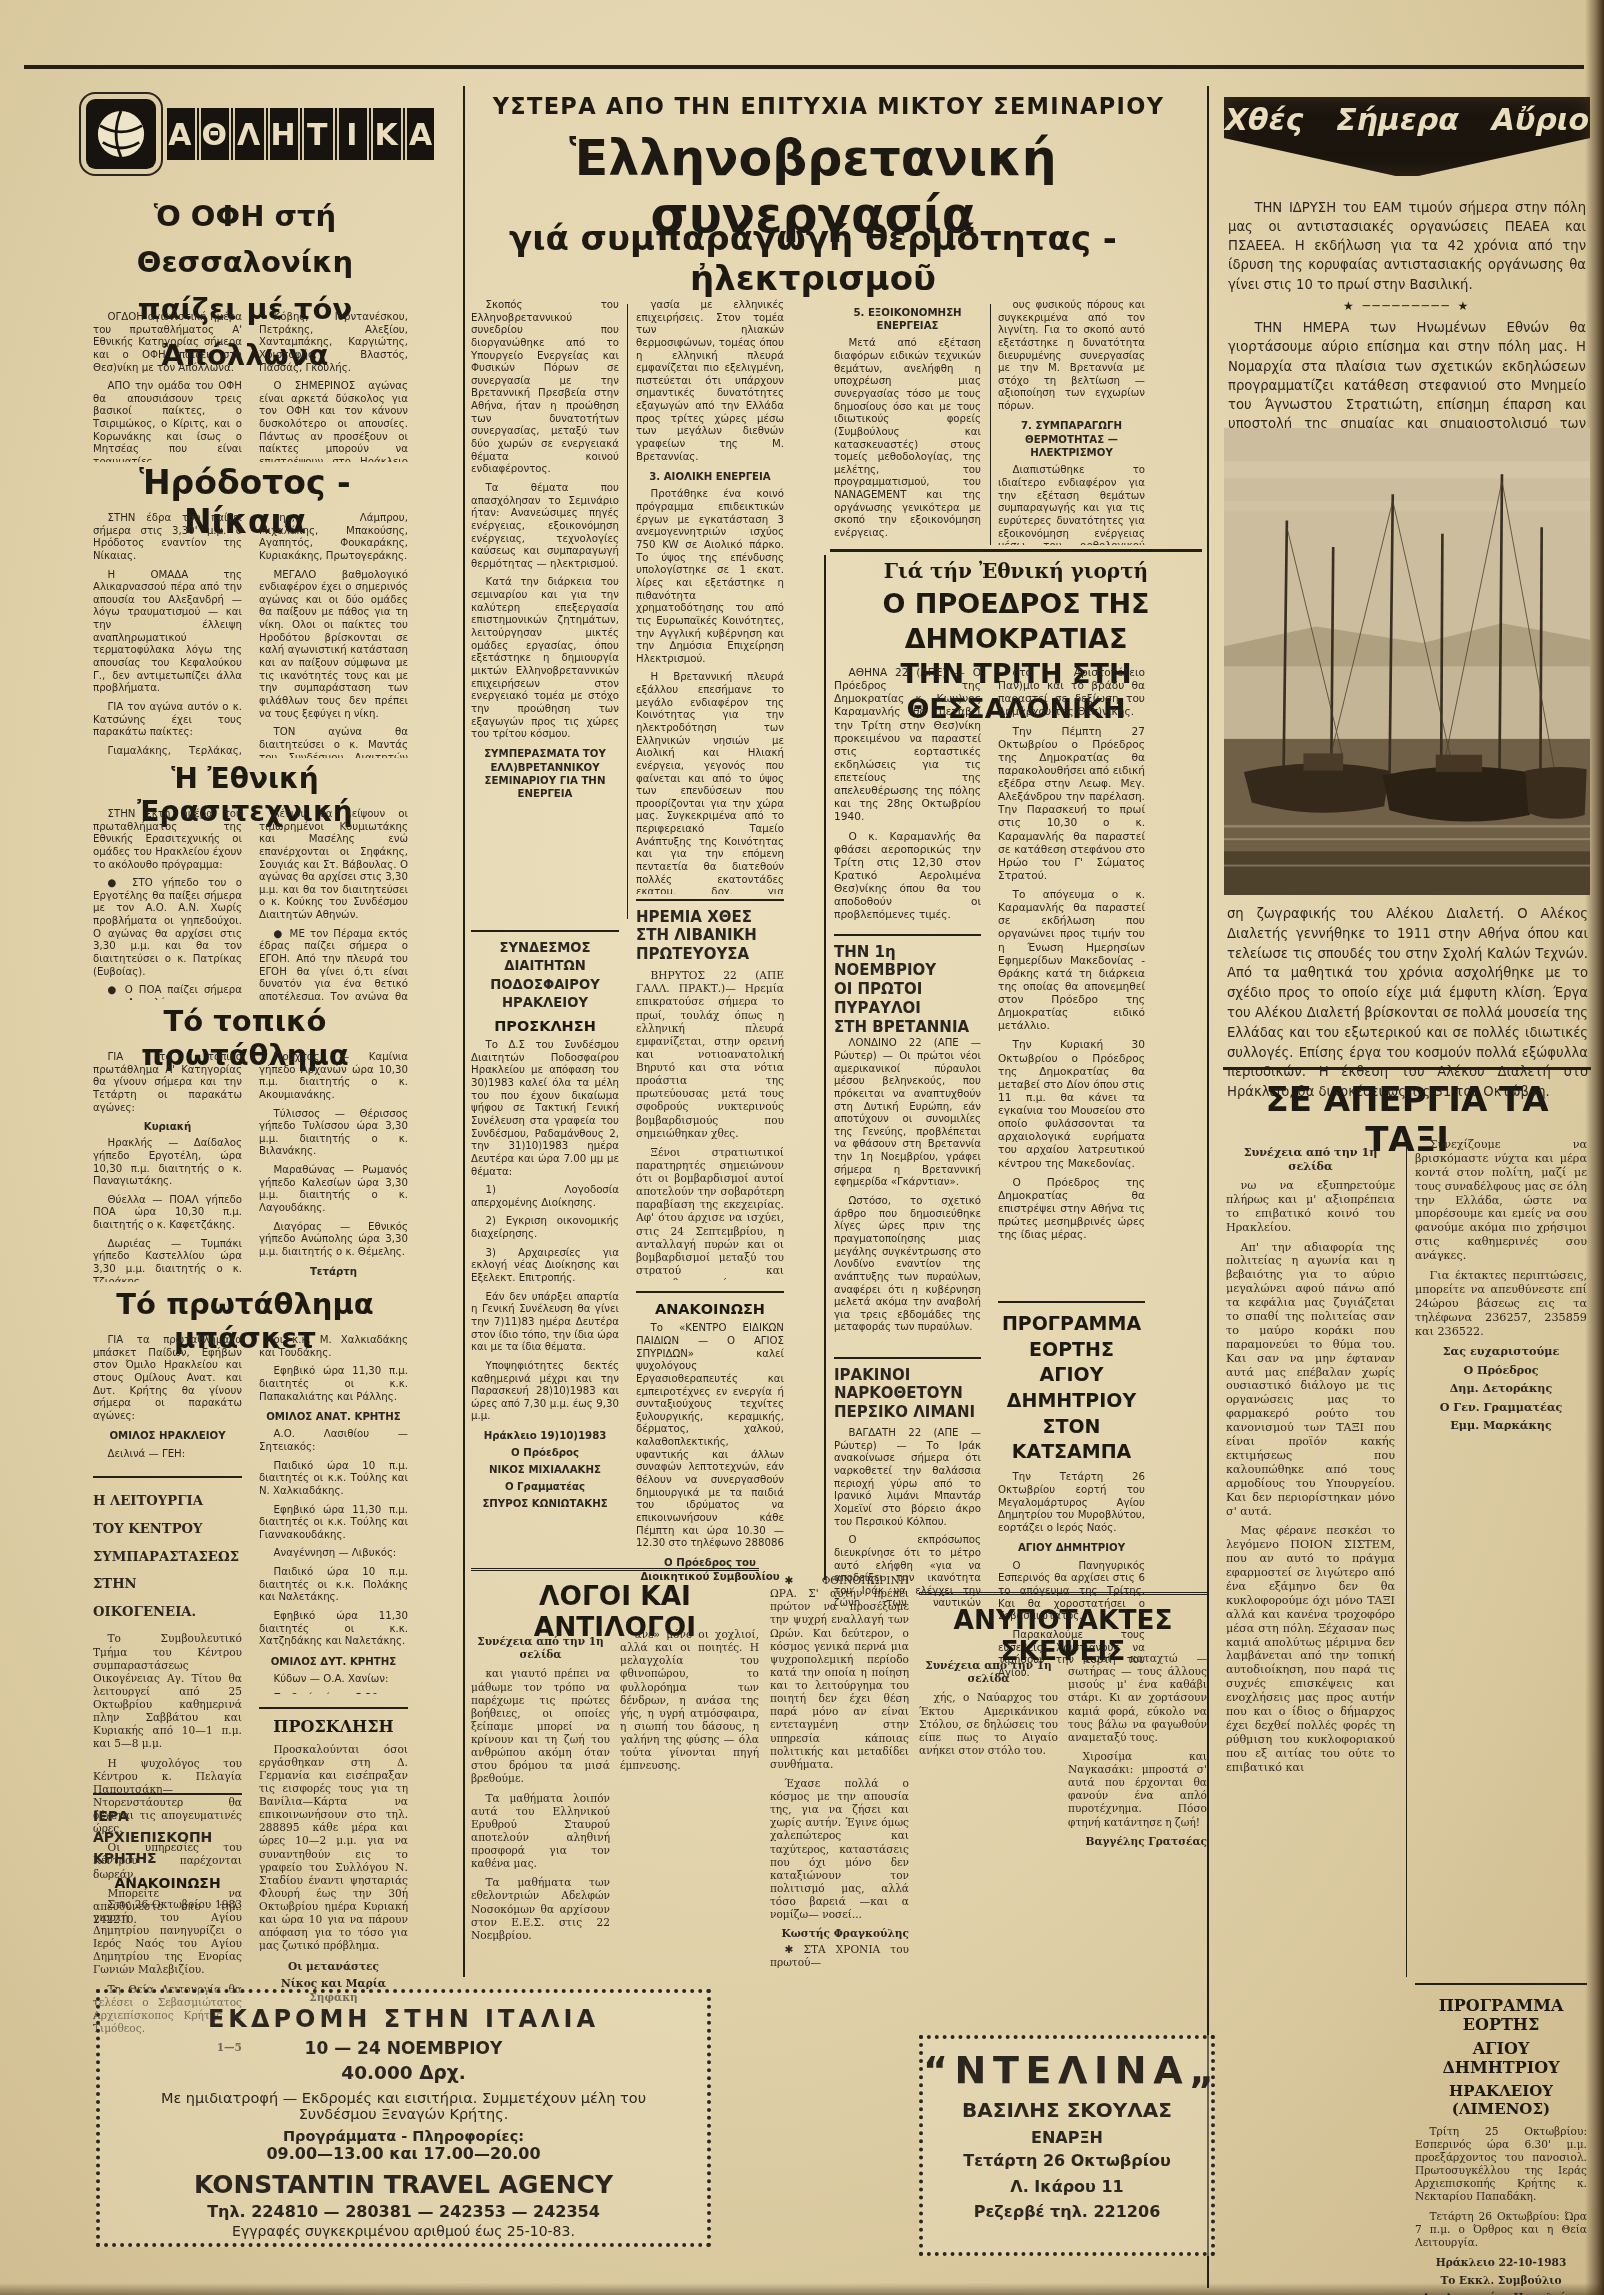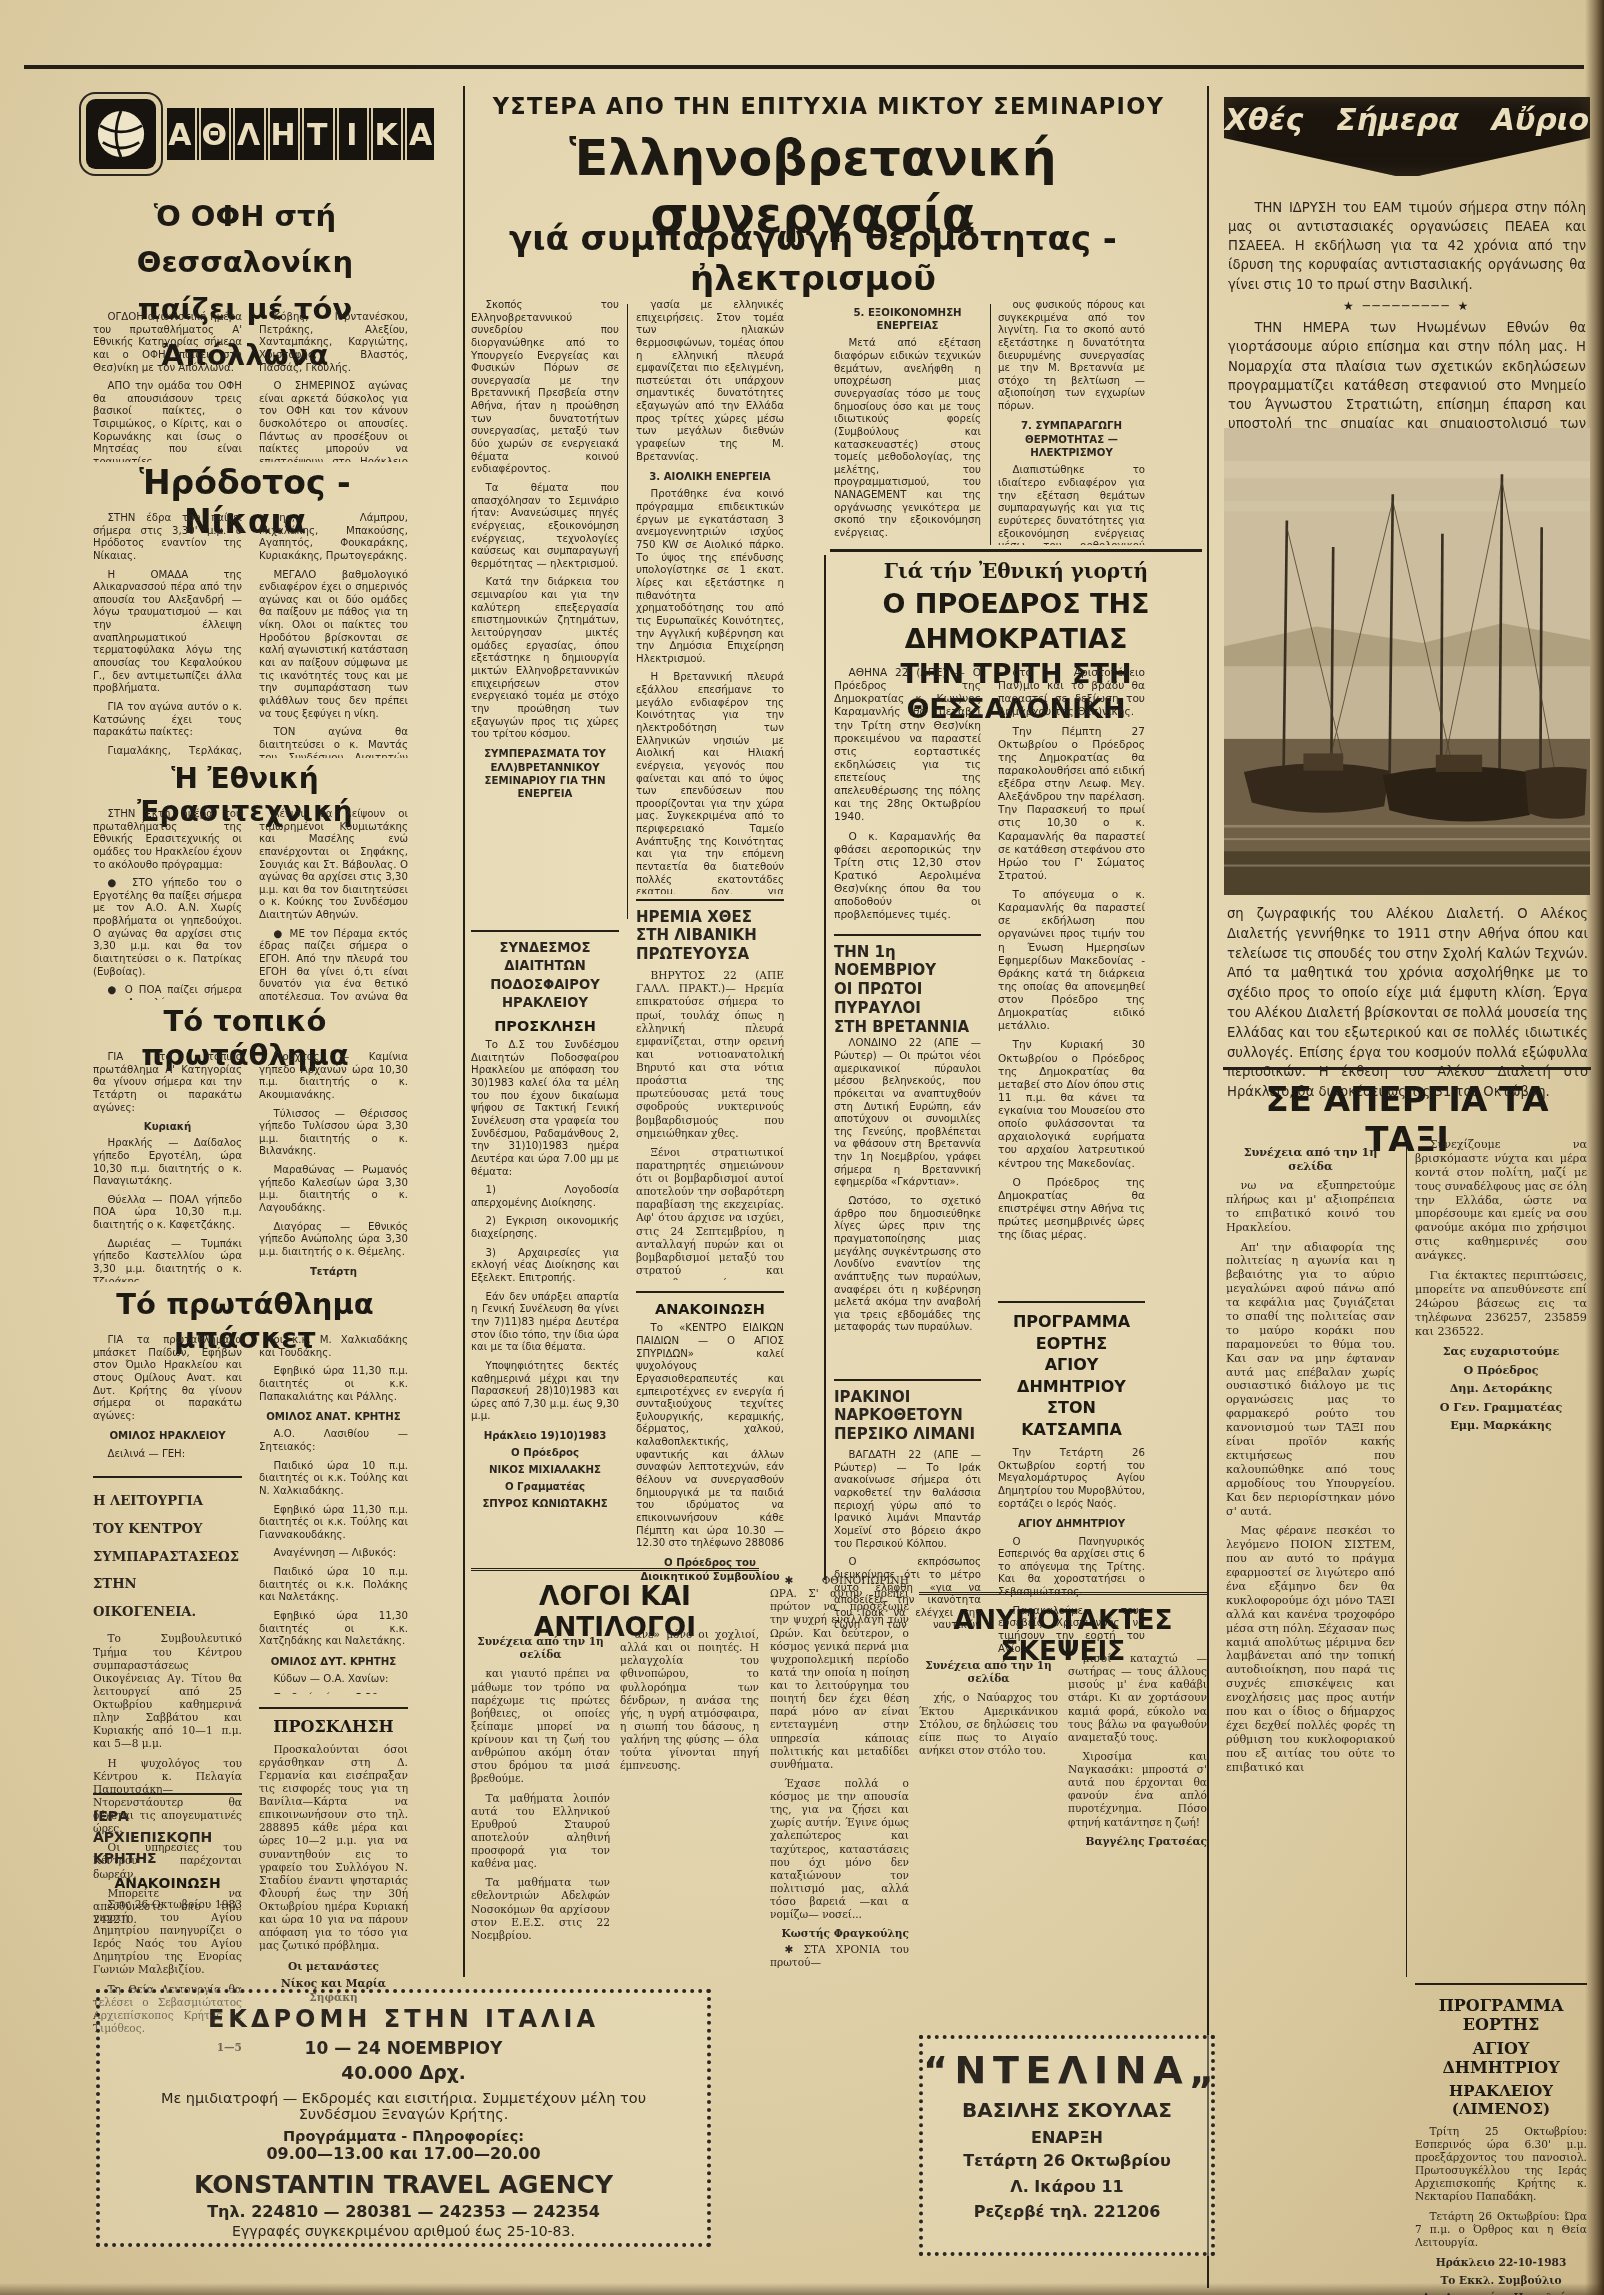--- a/index.html
+++ b/index.html
@@ -257,21 +257,21 @@
 
   <div class="abs" style="left:834px;top:934px;width:147px;border-top:2px solid #241f17;padding-top:6.6px;">
     <div class="pre" style="font-weight:bold;font-size:15px;line-height:1.25;">ΤΗΝ 1η ΝΟΕΜΒΡΙΟΥ
 ΟΙ ΠΡΩΤΟΙ ΠΥΡΑΥΛΟΙ
 ΣΤΗ ΒΡΕΤΑΝΝΙΑ</div>
     <div class="col sans" style="margin-top:1px;height:370px;">
         <p class="bp">ΛΟΝΔΙΝΟ 22 (ΑΠΕ — Ρώυτερ) — Οι πρώτοι νέοι αμερικανικοί πύραυλοι μέσου βεληνεκούς, που πρόκειται να αναπτυχθούν στη Δυτική Ευρώπη, εάν αποτύχουν οι συνομιλίες της Γενεύης, προβλέπεται να φθάσουν στη Βρεταννία την 1η Νοεμβρίου, γράφει σήμερα η Βρεταννική εφημερίδα «Γκάρντιαν».</p>
         <p class="bp">Ωστόσο, το σχετικό άρθρο που δημοσιεύθηκε λίγες ώρες πριν της πραγματοποίησης μιας μεγάλης συγκέντρωσης στο Λονδίνο εναντίον της ανάπτυξης των πυραύλων, αναφέρει ότι η κυβέρνηση μελετά ακόμα την αναβολή για τρεις εβδομάδες της μεταφοράς των πυραύλων.</p>
       </div>
   </div>
-  <div class="abs" style="left:834px;top:1357px;width:147px;border-top:2px solid #241f17;padding-top:6.6px;margin-top:22px;">
+  <div class="abs" style="left:834px;top:1357px;width:147px;border-top:2px solid #241f17;padding-top:6.6px;">
     <div class="pre" style="font-weight:bold;font-size:15px;line-height:1.25;">ΙΡΑΚΙΝΟΙ
 ΝΑΡΚΟΘΕΤΟΥΝ
 ΠΕΡΣΙΚΟ ΛΙΜΑΝΙ</div>
     <div class="col sans" style="margin-top:5.3px;height:179px;">
         <p class="bp">ΒΑΓΔΑΤΗ 22 (ΑΠΕ — Ρώυτερ) — Το Ιράκ ανακοίνωσε σήμερα ότι ναρκοθετεί την θαλάσσια περιοχή γύρω από το Ιρανικό λιμάνι Μπαντάρ Χομεϊνί στο βόρειο άκρο του Περσικού Κόλπου.</p>
         <p class="bp">Ο εκπρόσωπος διευκρίνησε ότι το μέτρο αυτό ελήφθη «για να αποδείξει την ικανότητα του Ιράκ να ελέγχει την ζώνη των ναυτικών επιχειρήσεων».</p>
       </div>
   </div>
 
   <div class="abs" style="left:471px;top:930px;width:148px;border-top:2px solid #241f17;padding-top:6.6px;">
@@ -287,21 +287,21 @@
         <p class="bp">Υποψηφιότητες δεκτές καθημερινά μέχρι και την Παρασκευή 28)10)1983 και ώρες από 7,30 μ.μ. έως 9,30 μ.μ.</p>
         <div class="cline">Ηράκλειο 19)10)1983</div>
         <div class="cline">Ο Πρόεδρος</div>
         <div class="cline">ΝΙΚΟΣ ΜΙΧΙΑΛΑΚΗΣ</div>
         <div class="cline">Ο Γραμματέας</div>
         <div class="cline">ΣΠΥΡΟΣ ΚΩΝΙΩΤΑΚΗΣ</div>
       </div>
   </div>
 
   <div class="abs" style="left:998px;top:1301px;width:147px;border-top:2px solid #241f17;padding-top:8px;">
-    <div class="pre hd" style="font-size:16px;line-height:1.35;">ΠΡΟΓΡΑΜΜΑ
+    <div class="pre hd" style="font-size:19px;line-height:1.35;">ΠΡΟΓΡΑΜΜΑ
 ΕΟΡΤΗΣ
 ΑΓΙΟΥ ΔΗΜΗΤΡΙΟΥ
 ΣΤΟΝ ΚΑΤΣΑΜΠΑ</div>
     <div class="col sans" style="margin-top:6.6px;height:218px;">
         <p class="bp">Την Τετάρτη 26 Οκτωβρίου εορτή του Μεγαλομάρτυρος Αγίου Δημητρίου του Μυροβλύτου, εορτάζει ο Ιερός Ναός.</p>
         <div class="sub">ΑΓΙΟΥ ΔΗΜΗΤΡΙΟΥ</div>
         <p class="bp">Ο Πανηγυρικός Εσπερινός θα αρχίσει στις 6 το απόγευμα της Τρίτης. Και θα χοροστατήσει ο Σεβασμιώτατος.</p>
         <p class="bp">Παρακαλούμε τους ευσεβείς Χριστιανούς να τιμήσουν την εορτή του Αγίου.</p>
       </div>
   </div>

